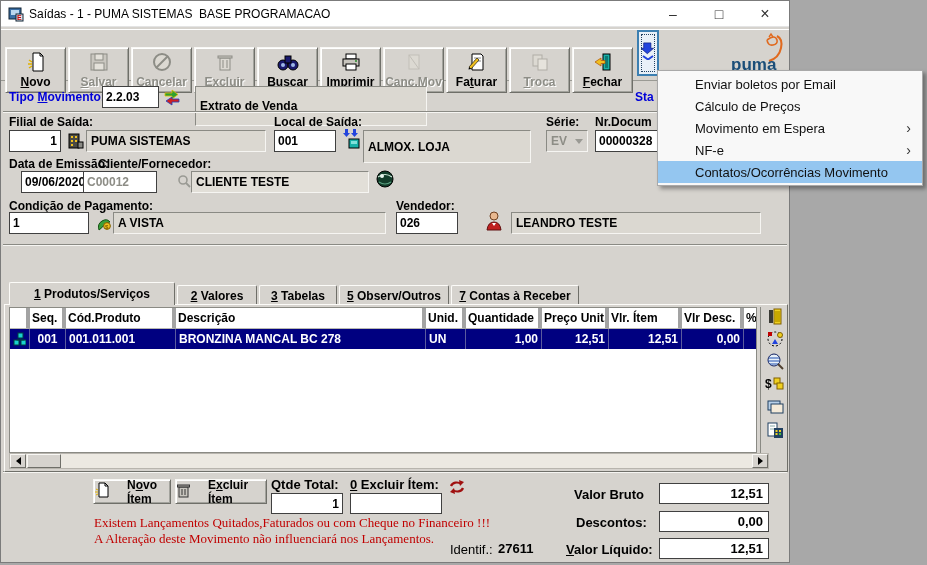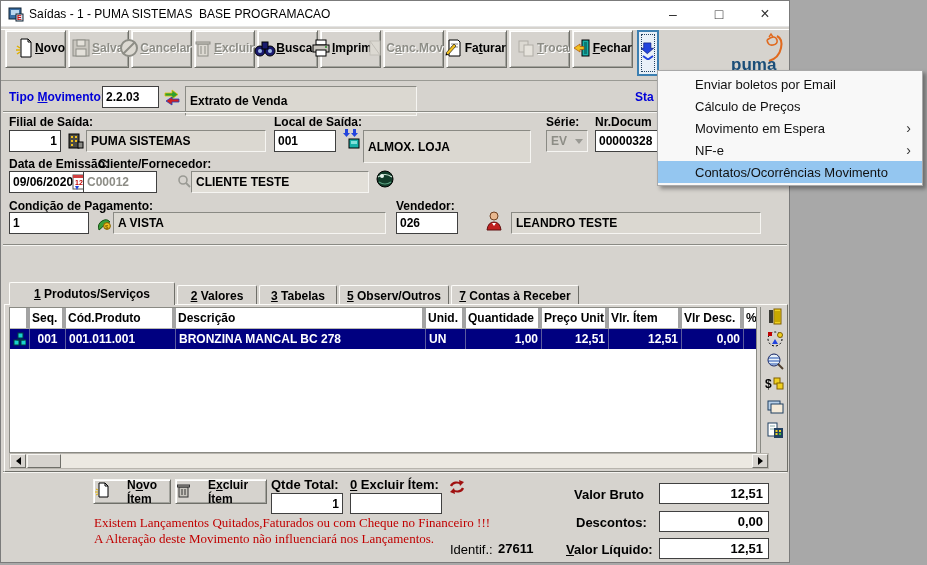--- a/index.html
+++ b/index.html
@@ -8,21 +8,21 @@
   .win{position:absolute;left:0;top:0;width:790px;height:563px;background:#d6d3ce;border:1px solid #7b7b7b;box-sizing:border-box}
   .titlebar{position:absolute;left:0;top:0;width:100%;height:26px;background:#fff;display:flex;align-items:center;border-bottom:1px solid #e4e4e4;box-sizing:border-box}
   .title-text{font-size:12px;color:#000;margin-left:6px;white-space:pre}
   .winctl{position:absolute;top:0;height:25px;width:44px;display:flex;align-items:center;justify-content:center;font-size:14px;color:#333}
   .u{text-decoration:underline}
   .lbl{font-weight:bold;font-size:12px;color:#000;white-space:nowrap}
   .blue{color:#0000d8}
   .inp{position:absolute;background:#fff;border:1px solid #404040;font-weight:bold;font-size:12px;box-sizing:border-box;display:flex;align-items:center;padding:0 3px;color:#000}
   .inp.right{justify-content:flex-end}
   .ro{position:absolute;background:#dbd8d1;border:1px solid;border-color:#8a8a84 #f6f5f2 #f6f5f2 #8a8a84;font-weight:bold;font-size:12px;display:flex;align-items:center;padding:0 4px;box-sizing:border-box;color:#000;white-space:nowrap;overflow:hidden}
-  .tbtn{position:absolute;top:0;width:61px;height:38px;background:#d6d3ce;border:1px solid;border-color:#f8f7f4 #6f6f69 #6f6f69 #f8f7f4;box-shadow:inset 1px 1px 0 #fff,inset -1px -1px 0 #a3a39d;display:flex;flex-direction:row;align-items:center;justify-content:flex-end;padding-bottom:3px;font-weight:bold;font-size:12px;box-sizing:border-box;color:#000}
+  .tbtn{position:absolute;top:17px;width:61px;height:46px;background:#d6d3ce;border:1px solid;border-color:#f8f7f4 #6f6f69 #6f6f69 #f8f7f4;box-shadow:inset 1px 1px 0 #fff,inset -1px -1px 0 #a3a39d;display:flex;flex-direction:column;align-items:center;justify-content:flex-end;padding-bottom:3px;font-weight:bold;font-size:12px;box-sizing:border-box;color:#000}
   .tbtn .ic{height:26px;display:flex;align-items:center;justify-content:center}
   .tbtn.dis{color:#8d8d86;text-shadow:1px 1px 0 #ffffff}
   .etch{position:absolute;height:0;border-top:1px solid #8a8a84;border-bottom:1px solid #f6f5f2}
   .tab{position:absolute;background:#d6d3ce;border:1px solid;border-color:#fcfbf8 #6f6f69 #d6d3ce #fcfbf8;border-bottom:none;font-weight:bold;font-size:12px;display:flex;align-items:center;justify-content:center;border-radius:2px 2px 0 0;box-sizing:border-box;white-space:nowrap}
   .panel{position:absolute;border:1px solid;border-color:#fcfbf8 #6f6f69 #6f6f69 #fcfbf8}
   .gh{display:flex;height:21px;background:#fff;font-weight:bold;font-size:12px;box-sizing:border-box}
   .gh>div{border-right:4px solid #a3a3a3;border-bottom:1px solid #b8b8b2;display:flex;align-items:center;padding:0 2px;box-sizing:border-box;white-space:nowrap;overflow:hidden}
   .gr{display:flex;height:20px;background:#000080;color:#fff;font-weight:bold;font-size:12px}
   .gr>div{border-right:1px solid #5a5a9e;display:flex;align-items:center;padding:0 3px;box-sizing:border-box;white-space:nowrap;overflow:hidden}
   .numc{justify-content:flex-end}
@@ -202,21 +202,21 @@
     </div>
 
     <div class="abs lbl blue" style="left:8px;top:89px"><span>Tipo </span><span class="u">M</span><span>ovimento:</span></div>
     <div class="inp" style="left:101px;top:85px;width:57px;height:22px">2.2.03</div>
     <div class="abs" style="left:162px;top:87px">
       <svg width="18" height="18">
           <polygon points="2,5 9,5 9,2 15,6.5 9,11 9,8 2,8" fill="#30a030" stroke="#e0c000" stroke-width="0.8"></polygon>
           <polygon points="16,11 9,11 9,9 3,13 9,17 9,14 16,14" fill="#d02020" stroke="#2040c0" stroke-width="0.8"></polygon>
         </svg>
     </div>
-    <div class="ro" style="left:184px;top:85px;width:232px;height:30px">Extrato de Venda</div>
+    <div class="ro" style="left:194px;top:85px;width:232px;height:40px">Extrato de Venda</div>
     <div class="abs lbl blue" style="left:634px;top:89px">Sta</div>
 
     <div class="etch" style="left:2px;top:110px;width:784px"></div>
 
     <div class="abs lbl" style="left:8px;top:114px">Filial de Saída:</div>
     <div class="abs lbl" style="left:273px;top:114px">Local de Saída:</div>
     <div class="abs lbl" style="left:545px;top:114px">Série:</div>
     <div class="abs lbl" style="left:594px;top:114px">Nr.Docum</div>
 
     <div class="inp right" style="left:8px;top:129px;width:52px;height:22px">1</div>
@@ -250,21 +250,21 @@
 
     <div class="combo" style="left:545px;top:129px;width:42px;height:22px">
         <span>EV</span>
         <span class="chev"></span>
       </div>
     <div class="inp" style="left:594px;top:129px;width:66px;height:22px">00000328</div>
 
     <div class="abs lbl" style="left:8px;top:156px">Data de Emissão:</div>
     <div class="abs lbl" style="left:97px;top:156px">Cliente/Fornecedor:</div>
 
-    <div class="inp" style="left:8px;top:170px;width:82px;height:22px">
+    <div class="inp" style="left:20px;top:170px;width:82px;height:22px">
       <span>09/06/2020</span>
       <span class="abs" style="right:2px;top:1px">
         <svg width="17" height="18">
             <rect x="2" y="2" width="13" height="14" fill="#fff" stroke="#555"></rect>
             <rect x="2" y="2" width="13" height="3" fill="#d04040"></rect>
             <text x="4" y="12" font-size="7" font-weight="bold" fill="#c00000">12</text>
             <polygon points="4,13 8,13 6,17" fill="#2244dd"></polygon>
           </svg>
       </span>
     </div>

